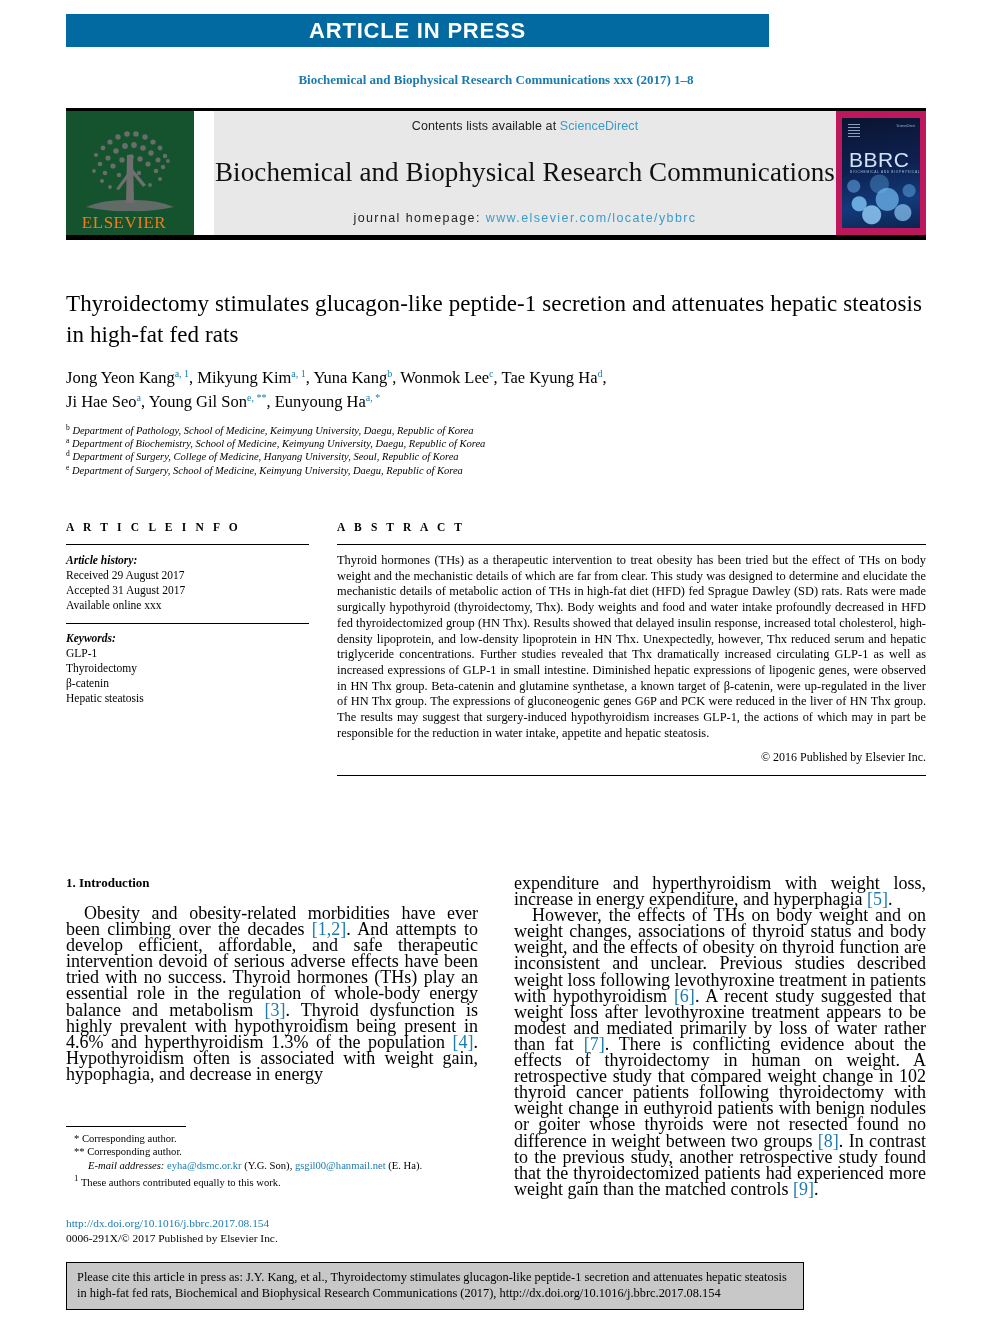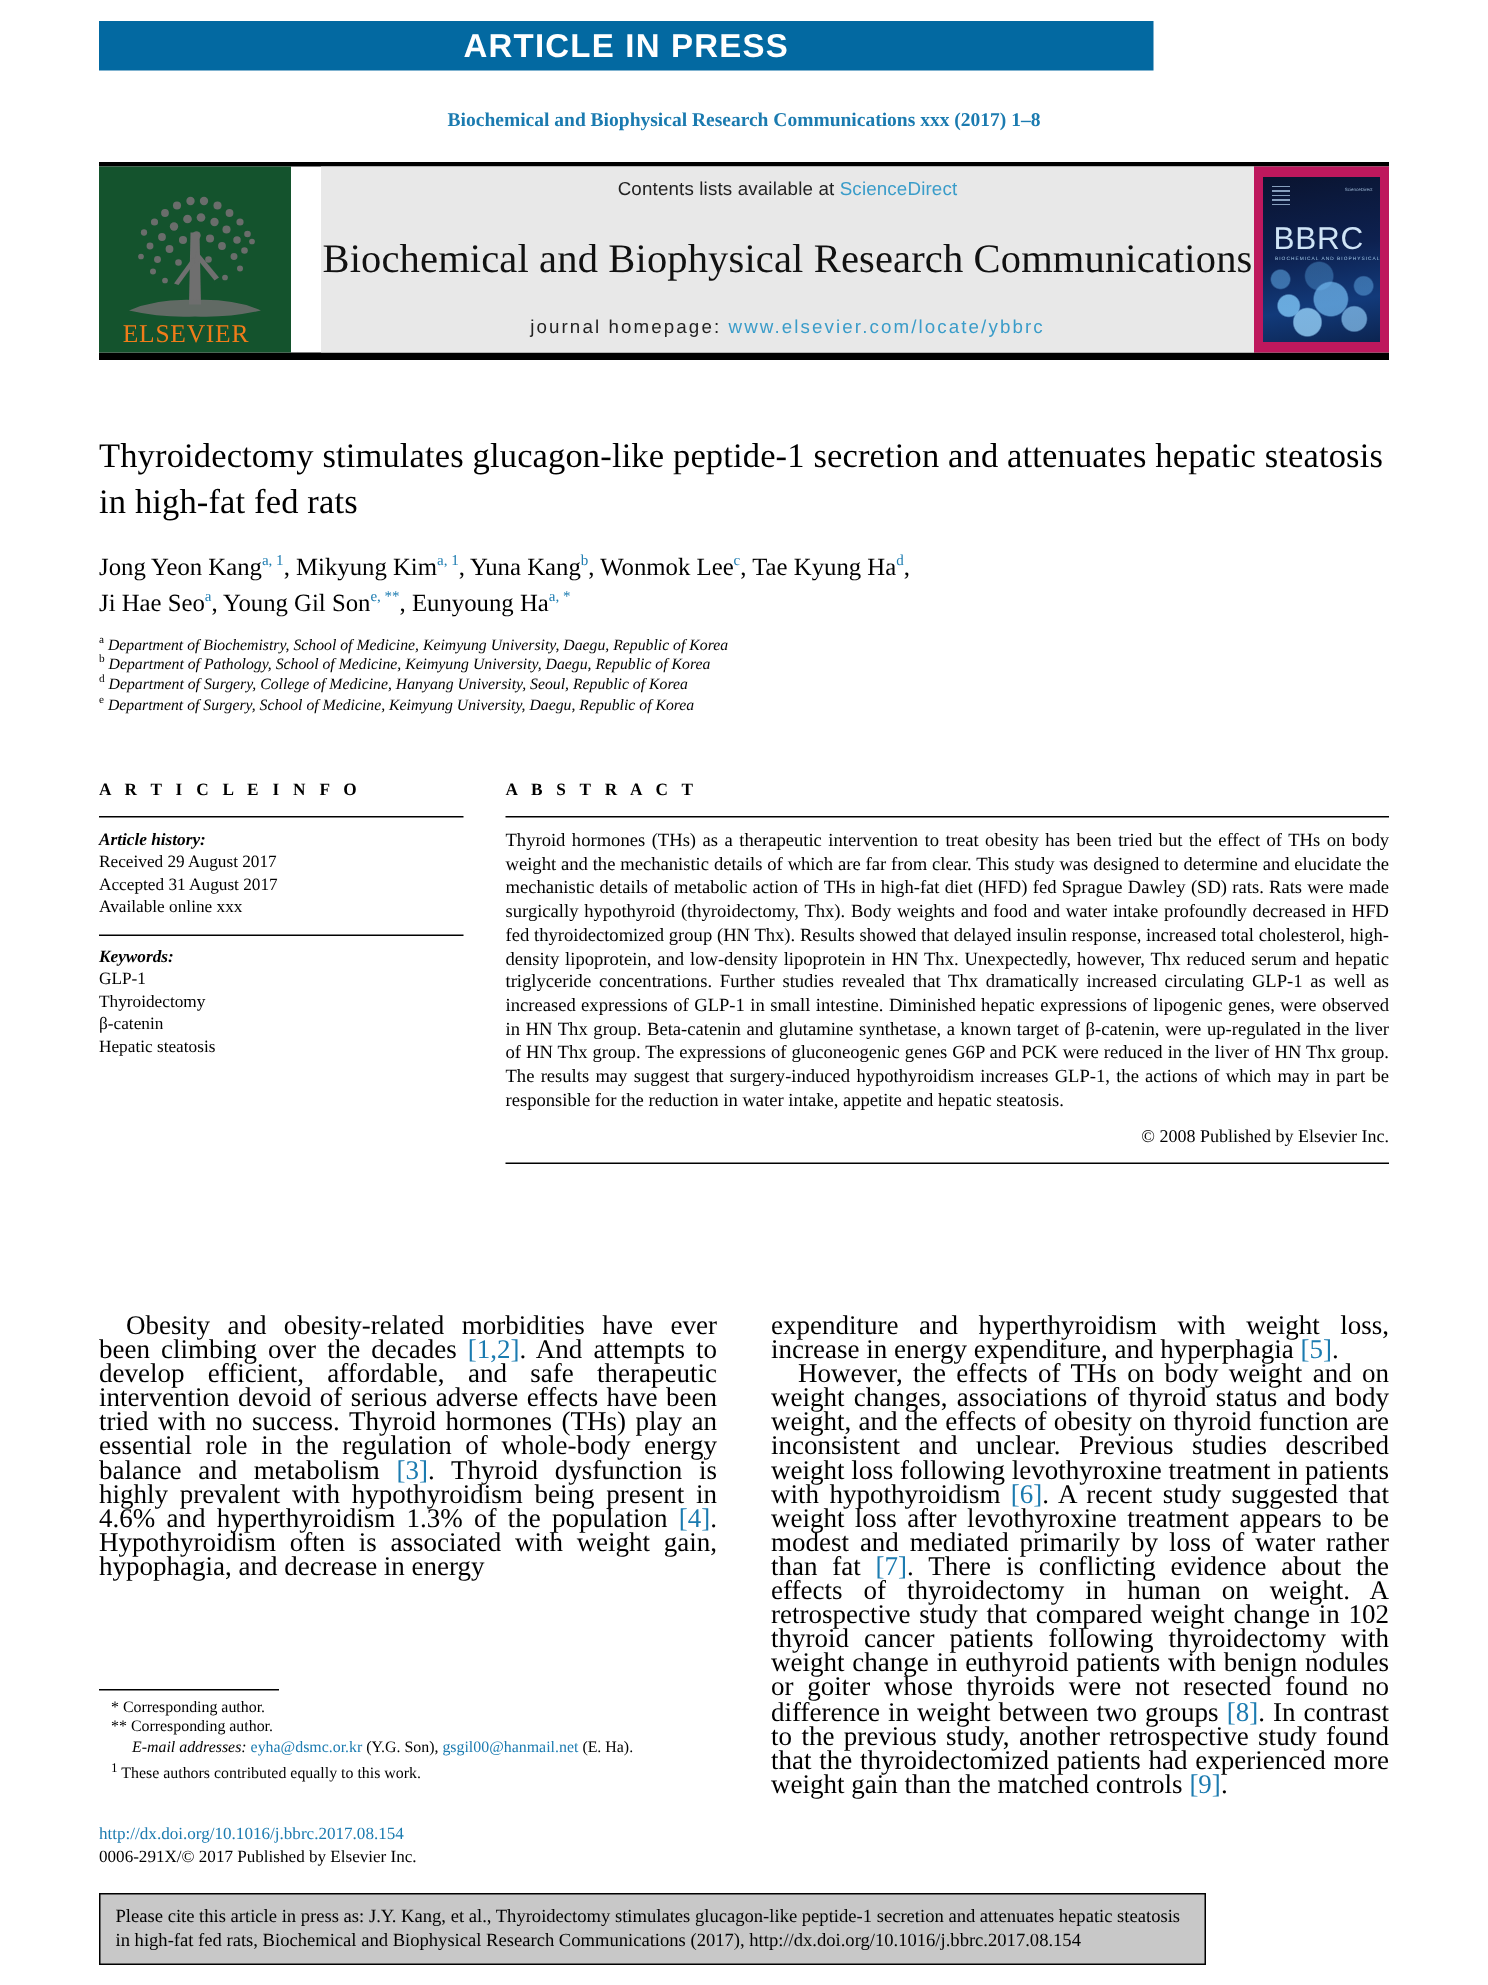--- a/index.html
+++ b/index.html
@@ -498,22 +498,22 @@
   </div>
 
   <div class="title-block">
     <h1 class="article-title">Thyroidectomy stimulates glucagon-like peptide-1 secretion and attenuates hepatic steatosis in high-fat fed rats</h1>
 
     <div class="authors">
       <span><span>Jong Yeon Kang</span><sup>a, 1</sup><span>, </span></span><span><span>Mikyung Kim</span><sup>a, 1</sup><span>, </span></span><span><span>Yuna Kang</span><sup>b</sup><span>, </span></span><span><span>Wonmok Lee</span><sup>c</sup><span>, </span></span><span><span>Tae Kyung Ha</span><sup>d</sup><span>,</span></span><br><span><span>Ji Hae Seo</span><sup>a</sup><span>, </span></span><span><span>Young Gil Son</span><sup>e, **</sup><span>, </span></span><span><span>Eunyoung Ha</span><sup>a, *</sup></span>
     </div>
 
     <div class="affiliations">
+      <div class="affil"><sup>b</sup> <span>Department of Pathology, School of Medicine, Keimyung University, Daegu, Republic of Korea</span></div>
       <div class="affil"><sup>a</sup> <span>Department of Biochemistry, School of Medicine, Keimyung University, Daegu, Republic of Korea</span></div>
-      <div class="affil"><sup>b</sup> <span>Department of Pathology, School of Medicine, Keimyung University, Daegu, Republic of Korea</span></div>
       <div class="affil"><sup>d</sup> <span>Department of Surgery, College of Medicine, Hanyang University, Seoul, Republic of Korea</span></div>
       <div class="affil"><sup>e</sup> <span>Department of Surgery, School of Medicine, Keimyung University, Daegu, Republic of Korea</span></div>
     </div>
   </div>
 
   <div class="info-abstract">
 
     <div class="col-info">
       <div class="sec-head">A R T I C L E   I N F O</div>
       <div class="hrule"></div>
@@ -526,29 +526,30 @@
       <div class="info-line">GLP-1</div>
       <div class="info-line">Thyroidectomy</div>
       <div class="info-line">β-catenin</div>
       <div class="info-line">Hepatic steatosis</div>
     </div>
 
     <div class="col-abstract">
       <div class="sec-head">A B S T R A C T</div>
       <div class="hrule"></div>
       <div class="abstract-text">Thyroid hormones (THs) as a therapeutic intervention to treat obesity has been tried but the effect of THs on body weight and the mechanistic details of which are far from clear. This study was designed to determine and elucidate the mechanistic details of metabolic action of THs in high-fat diet (HFD) fed Sprague Dawley (SD) rats. Rats were made surgically hypothyroid (thyroidectomy, Thx). Body weights and food and water intake profoundly decreased in HFD fed thyroidectomized group (HN Thx). Results showed that delayed insulin response, increased total cholesterol, high-density lipoprotein, and low-density lipoprotein in HN Thx. Unexpectedly, however, Thx reduced serum and hepatic triglyceride concentrations. Further studies revealed that Thx dramatically increased circulating GLP-1 as well as increased expressions of GLP-1 in small intestine. Diminished hepatic expressions of lipogenic genes, were observed in HN Thx group. Beta-catenin and glutamine synthetase, a known target of β-catenin, were up-regulated in the liver of HN Thx group. The expressions of gluconeogenic genes G6P and PCK were reduced in the liver of HN Thx group. The results may suggest that surgery-induced hypothyroidism increases GLP-1, the actions of which may in part be responsible for the reduction in water intake, appetite and hepatic steatosis.</div>
-      <div class="copyright">© 2008 Published by Elsevier Inc.</div>
+      <div class="copyright">© 2016 Published by Elsevier Inc.</div>
       <div class="abstract-rule-bottom"></div>
     </div>
 
   </div>
 
   <div class="body-cols">
 
     <div class="bcol">
+      <h2 class="sec-title">1.  Introduction</h2>
       <p class="body-p"><span>Obesity and obesity-related morbidities have ever been climbing over the decades </span><span class="ref">[1,2]</span><span>. And attempts to develop efficient, affordable, and safe therapeutic intervention devoid of serious adverse effects have been tried with no success. Thyroid hormones (THs) play an essential role in the regulation of whole-body energy balance and metabolism </span><span class="ref">[3]</span><span>. Thyroid dysfunction is highly prevalent with hypothyroidism being present in 4.6% and hyperthyroidism 1.3% of the population </span><span class="ref">[4]</span><span>. Hypothyroidism often is associated with weight gain, hypophagia, and decrease in energy</span></p>
     </div>
 
     <div class="bcol">
       <p class="body-p" style="text-indent:0"><span>expenditure and hyperthyroidism with weight loss, increase in energy expenditure, and hyperphagia </span><span class="ref">[5]</span><span>.</span></p>
       <p class="body-p"><span>However, the effects of THs on body weight and on weight changes, associations of thyroid status and body weight, and the effects of obesity on thyroid function are inconsistent and unclear. Previous studies described weight loss following levothyroxine treatment in patients with hypothyroidism </span><span class="ref">[6]</span><span>. A recent study suggested that weight loss after levothyroxine treatment appears to be modest and mediated primarily by loss of water rather than fat </span><span class="ref">[7]</span><span>. There is conflicting evidence about the effects of thyroidectomy in human on weight. A retrospective study that compared weight change in 102 thyroid cancer patients following thyroidectomy with weight change in euthyroid patients with benign nodules or goiter whose thyroids were not resected found no difference in weight between two groups </span><span class="ref">[8]</span><span>. In contrast to the previous study, another retrospective study found that the thyroidectomized patients had experienced more weight gain than the matched controls </span><span class="ref">[9]</span><span>.</span></p>
     </div>
 
   </div>
 

